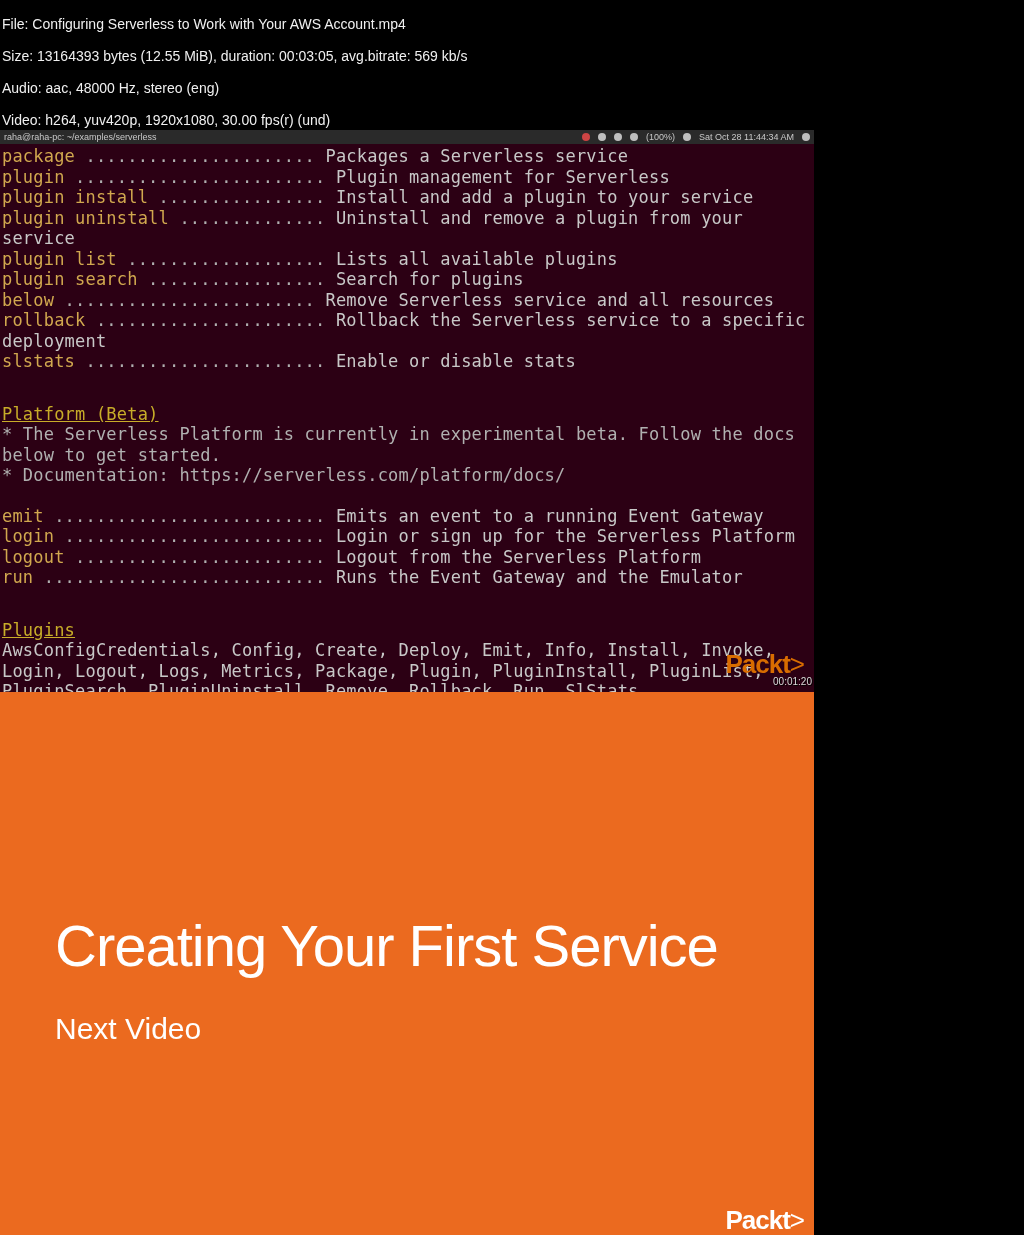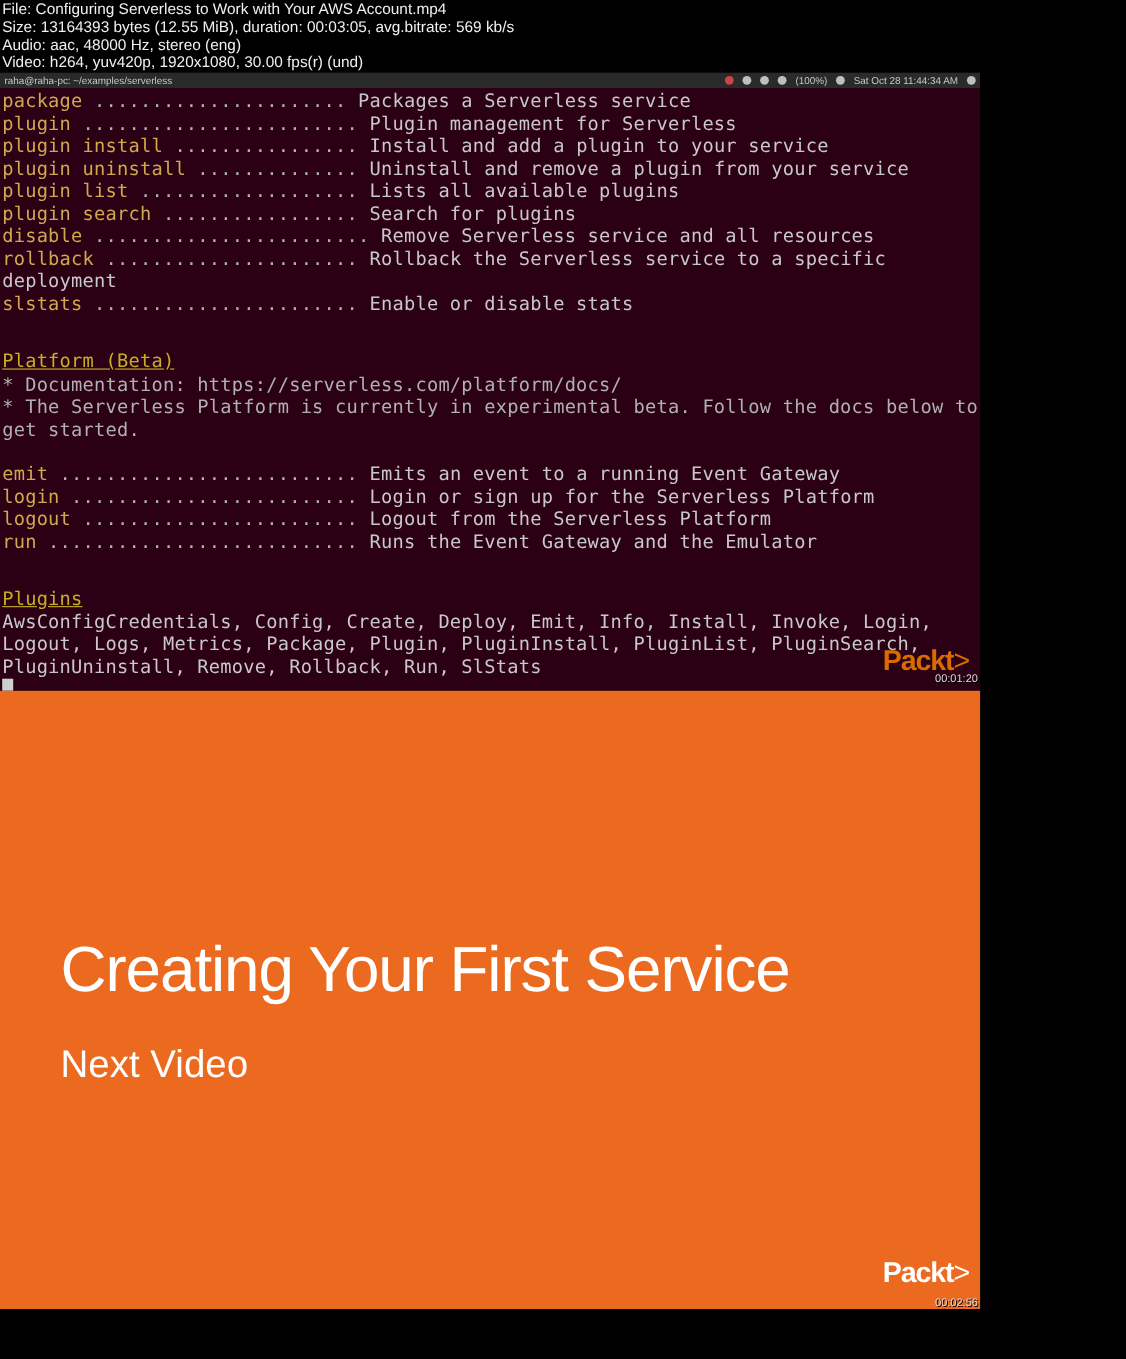--- a/index.html
+++ b/index.html
@@ -28,26 +28,26 @@
 
   
   .fileinfo {
     background: var(--black);
     color: #f0f0f0;
     font-family: "Segoe UI", Arial, sans-serif;
     font-size: 14px;
     line-height: 16px;
     padding: 0px 2px 2px 2px;
   }
-  .fileinfo div { white-space: nowrap; }
+  .fileinfo div { white-space: nowrap; margin-top: 16px; }
 
   
   .frame {
     position: relative;
-    width: 891px;
+    width: 814px;
     box-sizing: border-box;
     overflow: hidden;
   }
   .frame.term {
     background: var(--dark-bg);
     height: 562px;
     font-family: "DejaVu Sans Mono", Menlo, Consolas, monospace;
     font-size: 17px;
     line-height: 20.5px;
   }
@@ -122,21 +122,21 @@
   }
   .slide-title {
     font-size: 58px;
     font-weight: 300;
     letter-spacing: -1px;
     position: absolute;
     left: 55px;
     top: 220px;
   }
   .slide-sub {
-    font-size: 35px;
+    font-size: 30px;
     font-weight: 400;
     position: absolute;
     left: 55px;
     top: 320px;
   }
   .slide .packt-logo { color: #fff; }
 </style>
 </head>
 <body>
 
@@ -167,28 +167,28 @@
     </div>
 
     <div class="terminal-body">
       <div id="cli-commands">
           <div><span class="cmd">package</span><span class="txt"> ......................</span><span class="desc"> Packages a Serverless service</span></div>
           <div><span class="cmd">plugin</span><span class="txt"> ........................</span><span class="desc"> Plugin management for Serverless</span></div>
           <div><span class="cmd">plugin install</span><span class="txt"> ................</span><span class="desc"> Install and add a plugin to your service</span></div>
           <div><span class="cmd">plugin uninstall</span><span class="txt"> ..............</span><span class="desc"> Uninstall and remove a plugin from your service</span></div>
           <div><span class="cmd">plugin list</span><span class="txt"> ...................</span><span class="desc"> Lists all available plugins</span></div>
           <div><span class="cmd">plugin search</span><span class="txt"> .................</span><span class="desc"> Search for plugins</span></div>
-          <div><span class="cmd">disable</span><span class="txt"> ........................</span><span class="desc"> Remove Serverless service and all resources</span></div>
+          <div><span class="cmd">below</span><span class="txt"> ........................</span><span class="desc"> Remove Serverless service and all resources</span></div>
           <div><span class="cmd">rollback</span><span class="txt"> ......................</span><span class="desc"> Rollback the Serverless service to a specific deployment</span></div>
           <div><span class="cmd">slstats</span><span class="txt"> .......................</span><span class="desc"> Enable or disable stats</span></div>
         </div>
 
       <span class="section">Platform (Beta)</span>
+      <div class="txt">* The Serverless Platform is currently in experimental beta. Follow the docs below to get started.</div>
       <div class="txt">* Documentation: https://serverless.com/platform/docs/</div>
-      <div class="txt">* The Serverless Platform is currently in experimental beta. Follow the docs below to get started.</div>
       <div style="height:20px"></div>
       <div id="platform-commands">
           <div><span class="cmd">emit</span><span class="txt"> ..........................</span><span class="desc"> Emits an event to a running Event Gateway</span></div>
           <div><span class="cmd">login</span><span class="txt"> .........................</span><span class="desc"> Login or sign up for the Serverless Platform</span></div>
           <div><span class="cmd">logout</span><span class="txt"> ........................</span><span class="desc"> Logout from the Serverless Platform</span></div>
           <div><span class="cmd">run</span><span class="txt"> ...........................</span><span class="desc"> Runs the Event Gateway and the Emulator</span></div>
         </div>
 
       <span class="section">Plugins</span>
       <div class="desc" style="word-wrap:break-word">AwsConfigCredentials, Config, Create, Deploy, Emit, Info, Install, Invoke, Login, Logout, Logs, Metrics, Package, Plugin, PluginInstall, PluginList, PluginSearch, PluginUninstall, Remove, Rollback, Run, SlStats</div>

